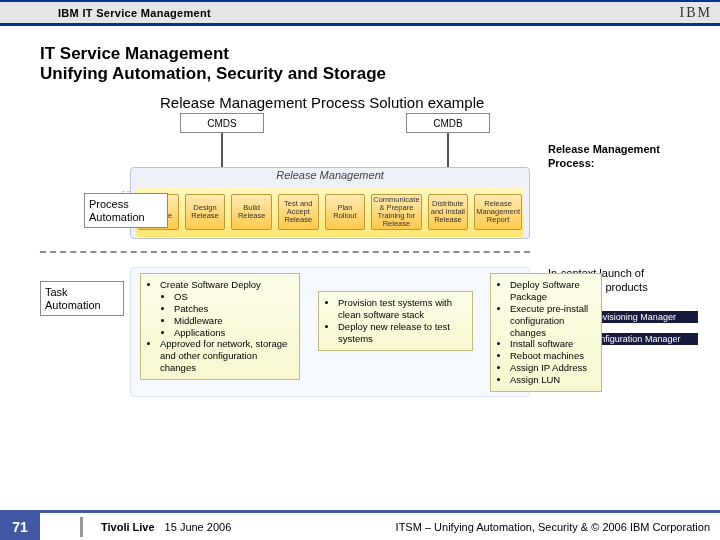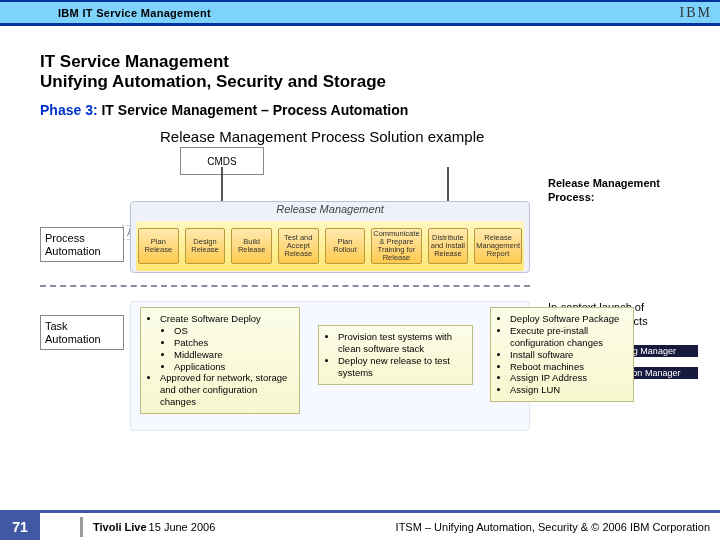--- a/index.html
+++ b/index.html
@@ -1,87 +1,84 @@
 <!DOCTYPE html>
 <html><head>
 <meta charset="utf-8">
 <style>
   * { box-sizing: border-box; margin: 0; padding: 0; }
   html, body { width: 720px; height: 540px; font-family: Arial, Helvetica, sans-serif; background: #fff; color: #000; overflow: hidden; }
   .slide { width: 720px; height: 540px; position: relative; background: #fff; }
-  .topbar { display: flex; align-items: center; background: #7dd3fc; border-top: 2px solid #003399; border-bottom: 3px solid #003399; padding: 2px 8px; height: 26px; }
+  .topbar { display: flex; align-items: center; background: #e5e5e5; border-top: 2px solid #003399; border-bottom: 3px solid #003399; padding: 2px 8px; height: 26px; }
   .topbar .title { font-size: 11px; font-weight: bold; letter-spacing: .3px; margin-left: 50px; }
   .topbar .right-logo { margin-left: auto; font-family: "Times New Roman", serif; letter-spacing: 2px; font-size: 14px; color: #333; }
-  .content { padding: 20px 30px 0 40px; }
+  .content { padding: 12px 30px 0 40px; }
   .h1 { font-size: 17px; font-weight: bold; margin-top: 6px; }
   .h1b { font-size: 17px; font-weight: bold; }
   .phase { font-size: 14px; font-weight: bold; color: #000; margin-top: 10px; }
   .phase .hl { color: #0033cc; }
   .example-title { font-size: 15px; margin: 10px 0 2px 120px; }
   .diagram { position: relative; margin-top: 0px; height: 320px; }
   .band { position: absolute; left: 90px; right: 160px; border-radius: 4px; }
   .band-top { top: 0px; height: 28px; }
   .band-release { top: 54px; height: 72px; border: 1px solid #b8c2d9; background: #eef1f7; }
   .band-task { top: 154px; height: 130px; background: #f6f9ff; border: 1px solid #dfe6f0; }
   .release-header { position: absolute; top: 56px; left: 94px; right: 164px; text-align: center; font-size: 11px; font-style: italic; color: #444; }
   .release-row { position: absolute; top: 74px; left: 96px; right: 166px; height: 50px; display: flex; gap: 6px; align-items: center; padding: 0 2px; background: linear-gradient(#fff8c0, #ffe772); border-radius: 3px; }
   .step { flex: 1; background: linear-gradient(#ffe9b0, #ffc94d); border: 1px solid #b79a3a; border-radius: 2px; font-size: 7.5px; text-align: center; padding: 3px 1px; color: #333; line-height: 1.1; height: 36px; display: flex; align-items: center; justify-content: center; }
-  .cmds, .cmdb { position: absolute; top: 0px; width: 84px; height: 28px; background: #fff; border: 1px solid #888; font-size: 10px; display: flex; align-items: center; justify-content: center; }
+  .cmds, .cmdb { position: absolute; top: 0px; width: 84px; height: 20px; background: #fff; border: 1px solid #888; font-size: 10px; display: flex; align-items: center; justify-content: center; }
   .cmds { left: 140px; }
   .cmdb { right: 200px; }
   .arrow-down { position: absolute; width: 0; height: 0; border-left: 5px solid transparent; border-right: 5px solid transparent; border-top: 10px solid #555; }
   .arrow-up-line { position: absolute; width: 2px; background: #555; }
   .proc-label, .task-label { position: absolute; left: 0px; width: 84px; background: #fff; border: 1px solid #888; font-size: 11px; padding: 4px 4px; line-height: 1.15; }
-  .proc-label { top: 80px; }
+  .proc-label { top: 80px; margin-left: 44px; }
   .task-label { top: 168px; }
   .right-text { position: absolute; right: -8px; width: 150px; font-size: 11px; line-height: 1.25; }
   .right-text .b { font-weight: bold; }
   .rt1 { top: 30px; }
   .rt2 { top: 66px; }
   .rt3 { top: 154px; }
   .tivoli-btn { position: absolute; right: -8px; width: 150px; height: 16px; display: flex; align-items: center; font-size: 9px; color: #fff; }
   .tivoli-btn .brand { background: #b00020; padding: 1px 5px; font-weight: bold; }
   .tivoli-btn .bar { background: #171a3d; flex: 1; padding: 1px 5px; }
   .tb1 { top: 196px; }
   .tb2 { top: 218px; }
   .note { position: absolute; background: linear-gradient(#fcfde8, #f7f7cf); border: 1px solid #bdbd82; font-size: 9.5px; padding: 5px 7px; line-height: 1.25; }
   .note ul { list-style: disc; margin-left: 12px; }
   .note ul ul { list-style: disc; margin-left: 14px; }
   .note1 { top: 160px; left: 100px; width: 160px; }
   .note2 { top: 178px; left: 278px; width: 155px; }
-  .note3 { top: 160px; left: 450px; width: 144px; }
+  .note3 { top: 160px; left: 450px; width: 112px; }
   .dashline { position: absolute; top: 138px; left: 0; right: 160px; border-top: 2px dashed #8a8aa0; }
   .approved { position: absolute; top: 34px; left: 82px; font-size: 10px; color: #888; border: 1px dashed #ccc; padding: 1px 4px; margin-top: 44px; }
   .footer { position: absolute; bottom: 0; left: 0; right: 0; height: 30px; border-top: 3px solid #4159a4; display: flex; align-items: center; font-size: 11px; }
   .page-badge { width: 40px; height: 30px; background: #4159a4; color: #fff; display: flex; align-items: center; justify-content: center; font-weight: bold; font-size: 14px; }
   .divider { width: 3px; height: 20px; background: #999; margin: 0 8px 0 0; }
-  .foot-left { margin-left: 40px; display: flex; align-items: center; gap: 2px; }
+  .foot-left { margin-left: 40px; display: flex; align-items: center; gap: 10px; }
   .foot-right { margin-left: auto; margin-right: 10px; }
 </style>
 </head>
 <body>
 <div class="slide">
 
 <div class="topbar">
   <span class="title">IBM IT Service Management</span>
   <span class="right-logo">IBM</span>
 </div>
 
 <div class="content">
   <div class="h1">IT Service Management</div>
   <div class="h1b">Unifying Automation, Security and Storage</div>
-  <div class="phase">
-    <span class="hl">Phase 3:</span>
-    <span>  IT Service Management – Process Automation</span>
-  </div>
   <div class="example-title">Release Management Process Solution example</div>
 
   <div class="diagram">
     <div class="band band-top"></div>
     <div class="cmds">CMDS</div>
+    <div class="cmdb">CMDB</div>
     <div class="arrow-up-line" style="left:181px; top:20px; height:50px;"></div>
     <div class="arrow-up-line" style="right:241px; top:20px; height:50px;"></div>
     <div class="arrow-down" style="left:177px; top:64px;"></div>
     <div class="arrow-down" style="right:237px; top:64px;"></div>
 
     <div class="approved">Approved Change</div>
 
     <div class="band band-release"></div>
     <div class="release-header">Release Management</div>
     <div class="release-row">

